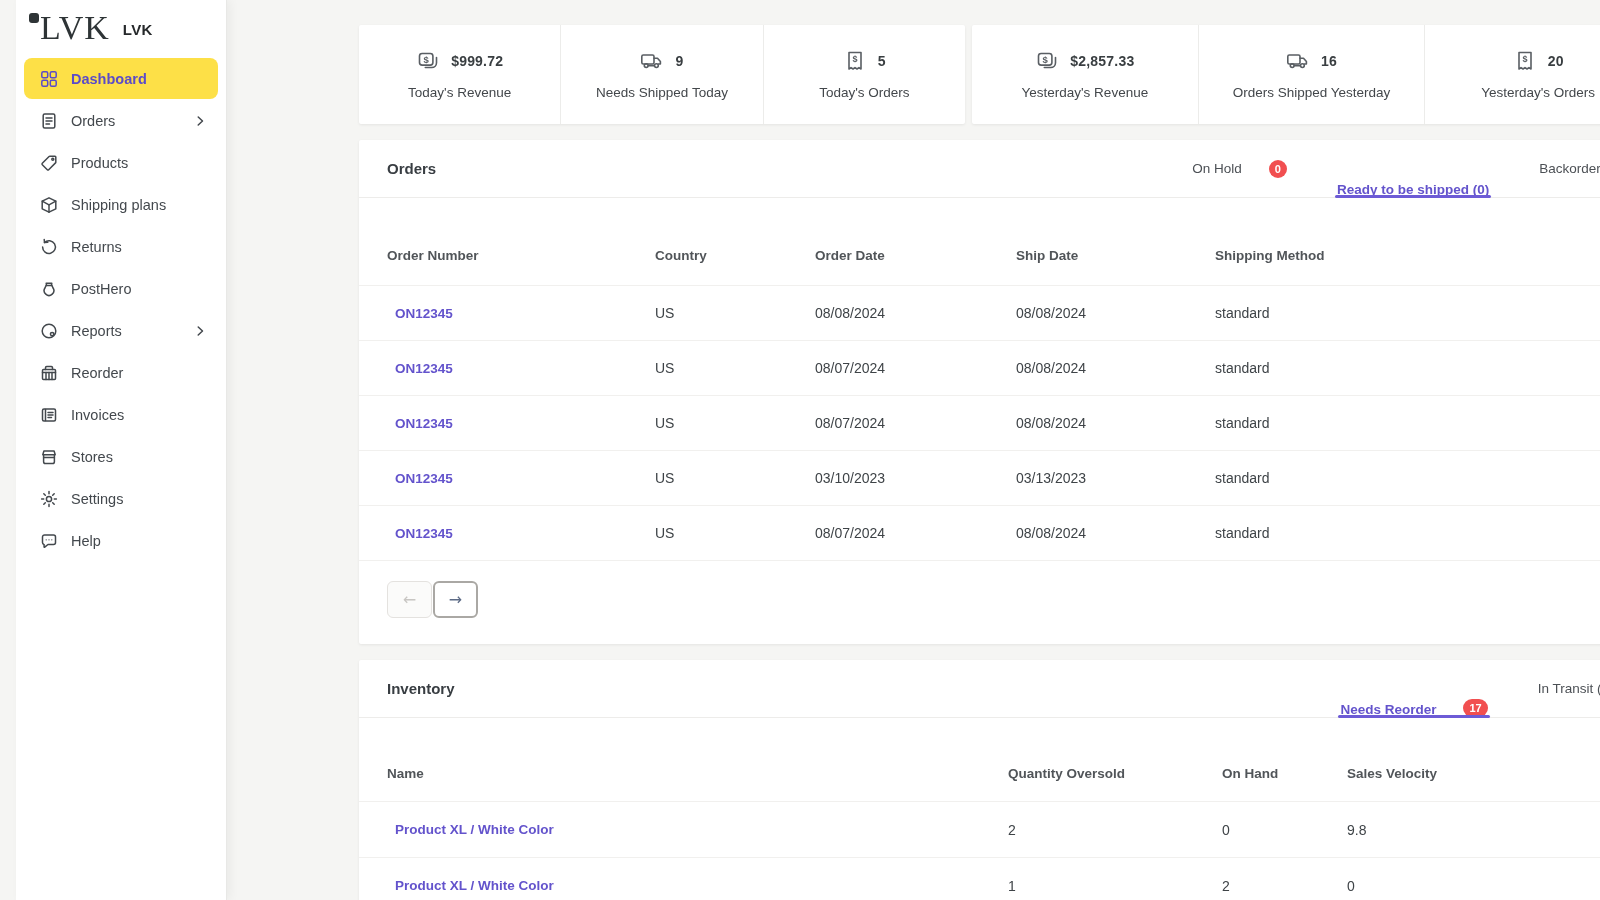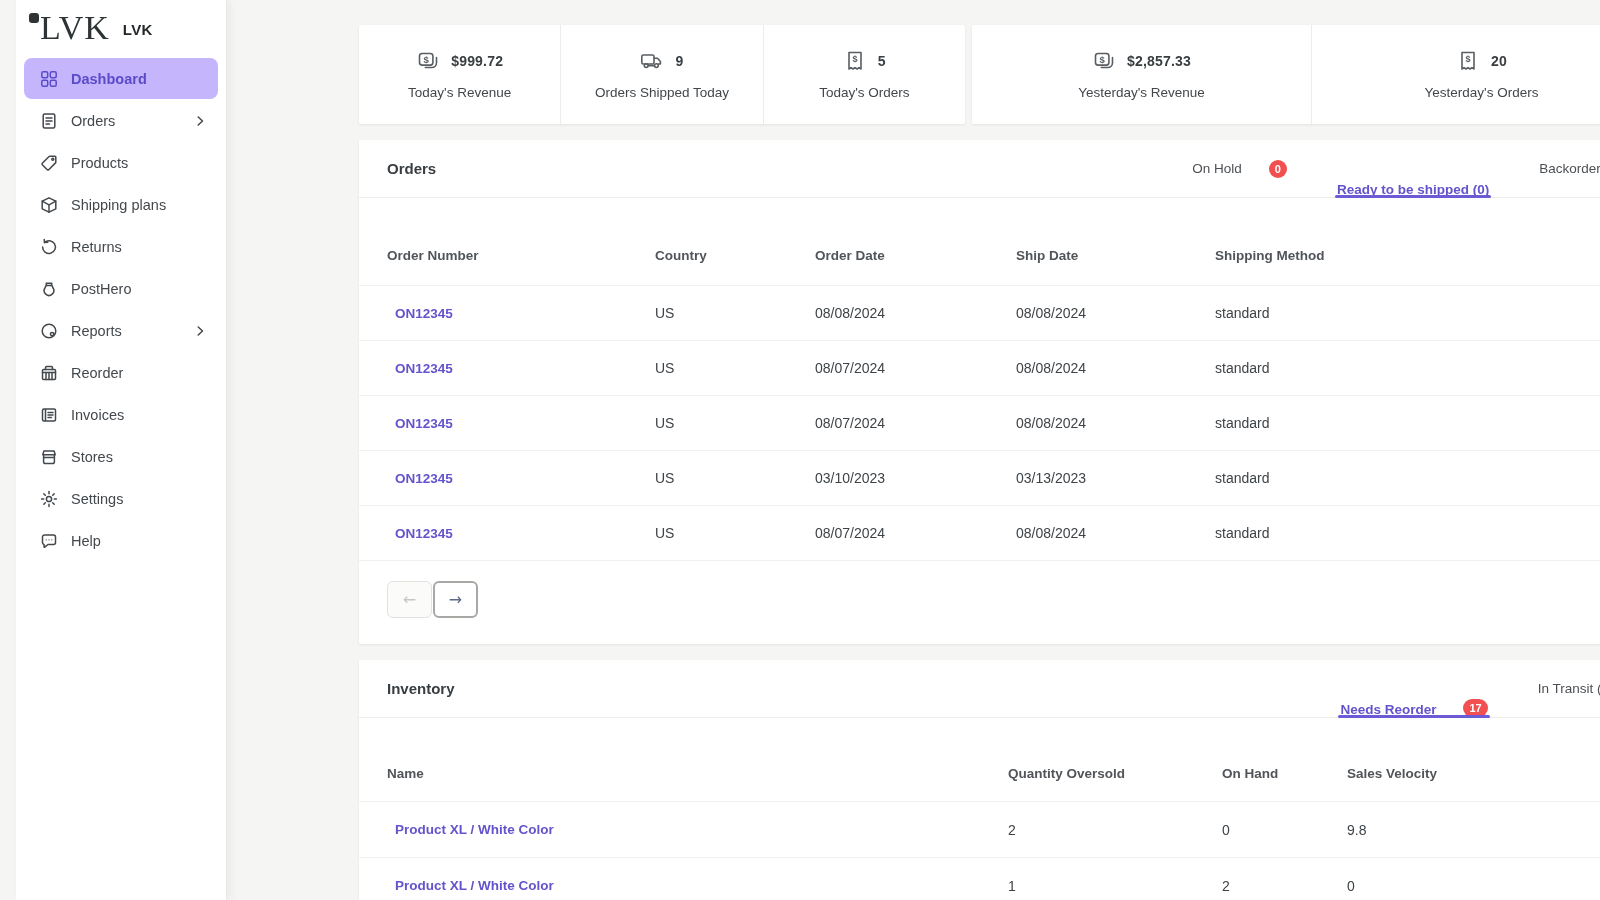--- a/index.html
+++ b/index.html
@@ -23,21 +23,21 @@
     color: #2e3436; display: flex; align-items: flex-start; letter-spacing: 1px;
   }
   .logo-dot { width: 10px; height: 10px; background: #2e3436; border-radius: 3px; margin: 2px 1px 0 0; flex: none; }
   .logo-small { font-size: 15px; font-weight: bold; color: #26292b; margin-left: 13px; letter-spacing: .4px; padding-top: 4px; }
   .nav { padding-top: 5px; }
   .nav-item {
     display: flex; align-items: center; height: 41px; margin: 1px 8px;
     padding: 0 10px 0 16px; border-radius: 8px; cursor: pointer;
     color: #43484d; font-size: 14.5px;
   }
-  .nav-item.active { background: #c4b5fd; color: #5b4bc8; font-weight: bold; }
+  .nav-item.active { background: #fde047; color: #5b4bc8; font-weight: bold; }
   .nav-icon { width: 18px; height: 18px; margin-right: 13px; display: flex; flex: none; }
   .nav-icon svg { width: 18px; height: 18px; }
   .nav-chevron { margin-left: auto; width: 16px; height: 16px; display: flex; }
   .nav-chevron svg { width: 16px; height: 16px; }
   svg { fill: none; stroke: currentColor; stroke-width: 1.5; stroke-linecap: round; stroke-linejoin: round; }
   
   .main { margin-left: 210px; padding: 25px 0 0 149px; }
   .content { width: 1292px; }
   
   .stats-row { display: flex; gap: 7px; }
@@ -257,21 +257,21 @@
                 <svg viewBox="0 0 24 24">
                   <rect x="1.8" y="6" width="12.2" height="9" rx="1.5"></rect>
                   <path d="M14 9.2h3.5l2.9 3.3v2.5h-2"></path>
                   <circle cx="6.2" cy="16.6" r="1.9"></circle>
                   <circle cx="16.4" cy="16.6" r="1.9"></circle>
                   <path d="M8.3 16.6h6"></path>
                 </svg>
               </span>
               <span class="stat-value">9</span>
             </div>
-            <div class="stat-label">Orders Shipped Today</div>
+            <div class="stat-label">Needs Shipped Today</div>
           </div>
           <div class="stat-card">
             <div class="stat-top">
               <span class="stat-icon">
                 <svg viewBox="0 0 24 24">
                   <path d="M6 3.5h12v16.5l-2-1.4-2 1.4-2-1.4-2 1.4-2-1.4-2 1.4V3.5z"></path>
                   <text x="12" y="13.4" text-anchor="middle" font-size="9" font-weight="bold" font-family="Liberation Sans, sans-serif" fill="currentColor" stroke="none">$</text>
                 </svg>
               </span>
               <span class="stat-value">5</span>
@@ -285,20 +285,35 @@
               <span class="stat-icon">
                 <svg viewBox="0 0 24 24">
                   <path d="M20.5 8.5v5.3a4.7 4.7 0 0 1-4.7 4.7H9.3"></path>
                   <rect x="3.5" y="4.5" width="13.4" height="11.6" rx="2.6"></rect>
                   <text x="10.2" y="13.6" text-anchor="middle" font-size="9.5" font-weight="bold" font-family="Liberation Sans, sans-serif" fill="currentColor" stroke="none">$</text>
                 </svg>
               </span>
               <span class="stat-value">$2,857.33</span>
             </div>
             <div class="stat-label">Yesterday's Revenue</div>
+          </div>
+          <div class="stat-card">
+            <div class="stat-top">
+              <span class="stat-icon">
+                <svg viewBox="0 0 24 24">
+                  <rect x="1.8" y="6" width="12.2" height="9" rx="1.5"></rect>
+                  <path d="M14 9.2h3.5l2.9 3.3v2.5h-2"></path>
+                  <circle cx="6.2" cy="16.6" r="1.9"></circle>
+                  <circle cx="16.4" cy="16.6" r="1.9"></circle>
+                  <path d="M8.3 16.6h6"></path>
+                </svg>
+              </span>
+              <span class="stat-value">16</span>
+            </div>
+            <div class="stat-label">Orders Shipped Yesterday</div>
           </div>
           <div class="stat-card">
             <div class="stat-top">
               <span class="stat-icon">
                 <svg viewBox="0 0 24 24">
                   <path d="M6 3.5h12v16.5l-2-1.4-2 1.4-2-1.4-2 1.4-2-1.4-2 1.4V3.5z"></path>
                   <text x="12" y="13.4" text-anchor="middle" font-size="9" font-weight="bold" font-family="Liberation Sans, sans-serif" fill="currentColor" stroke="none">$</text>
                 </svg>
               </span>
               <span class="stat-value">20</span>

